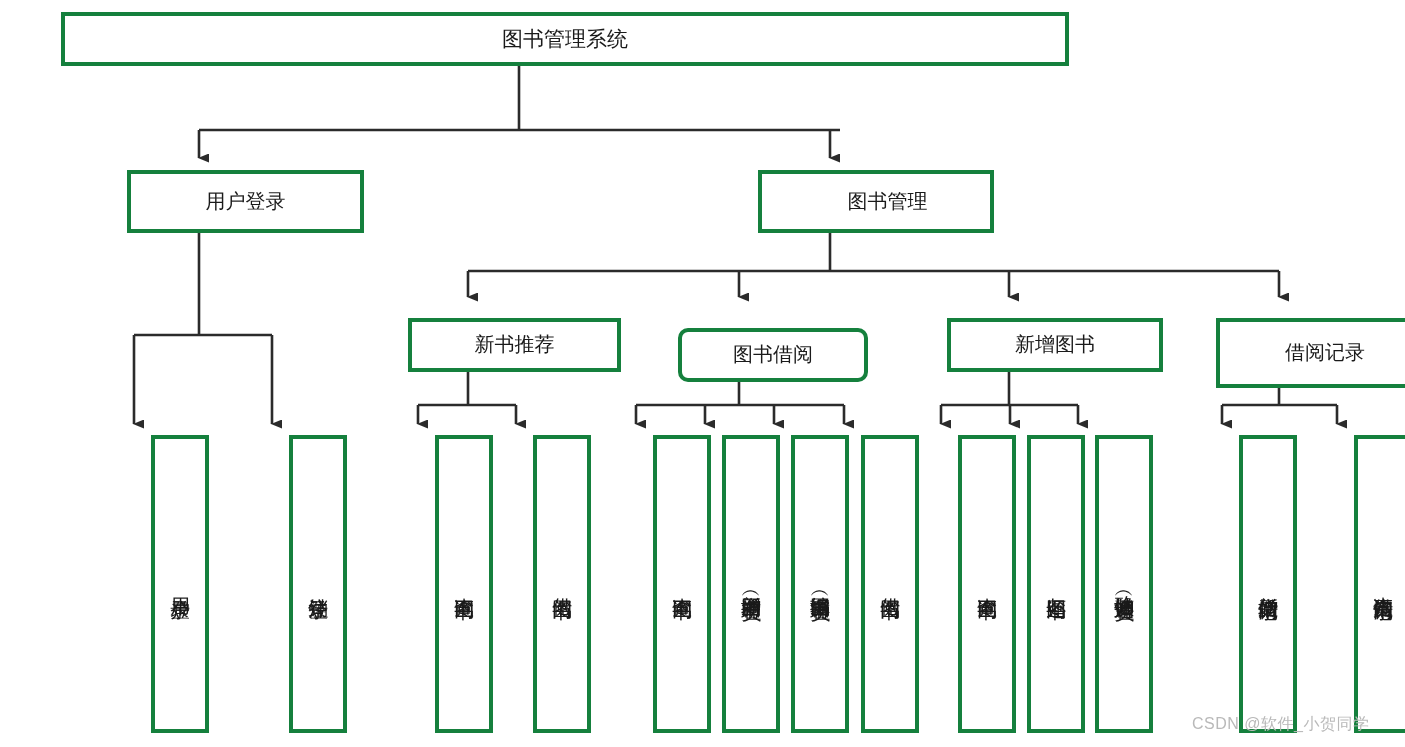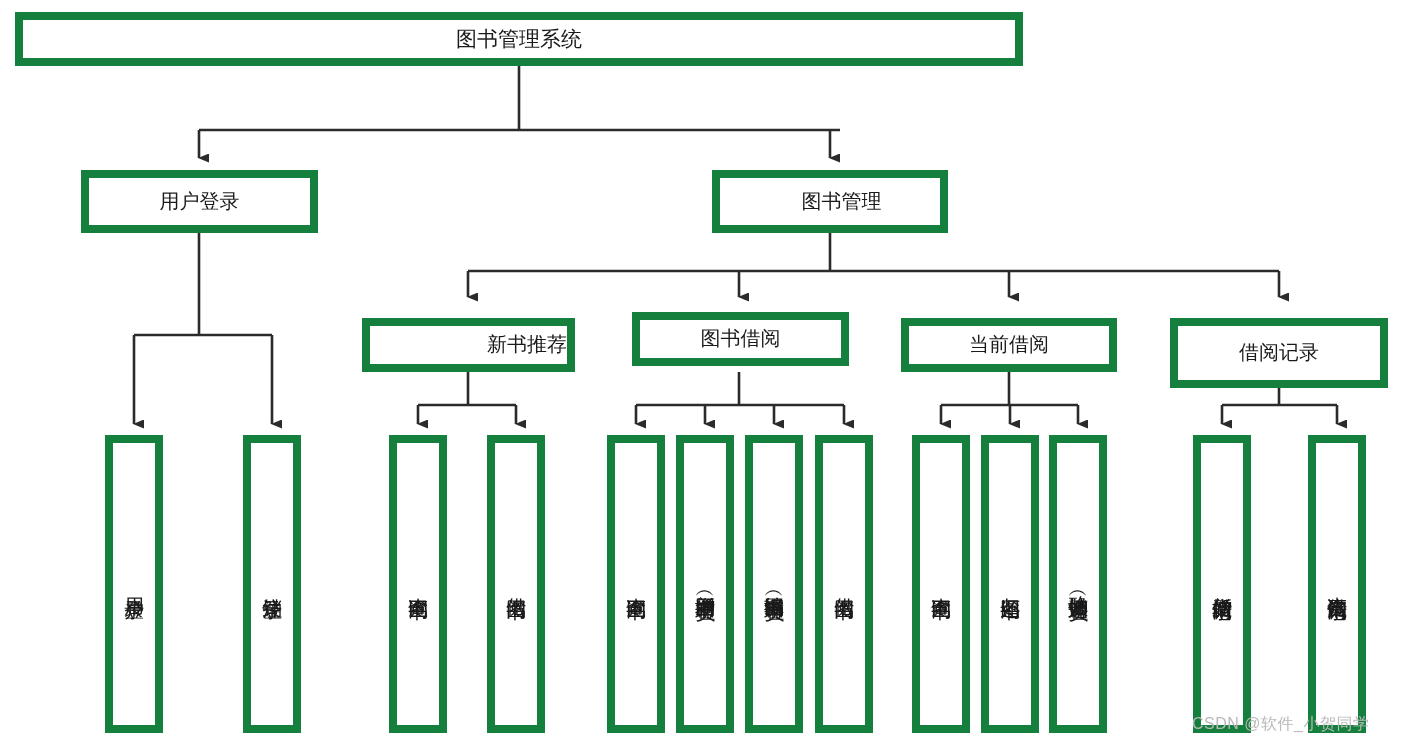--- a/index.html
+++ b/index.html
@@ -23,28 +23,29 @@
     position: absolute;
     left: 0;
     top: 0;
     width: 1405px;
     height: 747px;
     pointer-events: none;
   }
   .node {
     position: absolute;
     box-sizing: border-box;
-    border: 8px solid #15803d;
+    border: 4px solid #15803d;
     background: #ffffff;
     display: flex;
     align-items: center;
     justify-content: center;
     text-align: center;
     color: #1a1a1a;
     line-height: 1.18;
+    margin-left: 46px;
   }
   .node-root {
     font-size: 21px;
   }
   .node-l2 {
     font-size: 20px;
   }
   .node-l3 {
     font-size: 20px;
   }
@@ -128,28 +129,28 @@
     <span class="label">图书管理系统</span>
   </div>
 
   <div class="node node-l2" style="left:81px; top:170px; width:237px; height:63px;">
     <span class="label">用户登录</span>
   </div>
   <div class="node node-l2" style="left:712px; top:170px; width:236px; height:63px;padding-left:23px;">
     <span class="label">图书管理</span>
   </div>
 
-  <div class="node node-l3" style="left:362px; top:318px; width:213px; height:54px;justify-content:flex-end;">
+  <div class="node node-l3" style="left:362px; top:318px; width:213px; height:54px;">
     <span class="label">新书推荐</span>
   </div>
-  <div class="node node-l3" style="left:632px; top:312px; width:217px; height:54px;">
+  <div class="node node-l3" style="left:632px; top:328px; width:190px; height:54px;border-radius:10px;">
     <span class="label">图书借阅</span>
   </div>
   <div class="node node-l3" style="left:901px; top:318px; width:216px; height:54px;">
-    <span class="label">当前借阅</span>
+    <span class="label">新增图书</span>
   </div>
   <div class="node node-l3" style="left:1170px; top:318px; width:218px; height:70px;">
     <span class="label">借阅记录</span>
   </div>
 
   <div class="node node-leaf" style="left:105px; top:435px; width:58px; height:298px;">
     <span class="label">用户登录</span>
   </div>
   <div class="node node-leaf" style="left:243px; top:435px; width:58px; height:298px;">
     <span class="label">注销登录</span>

